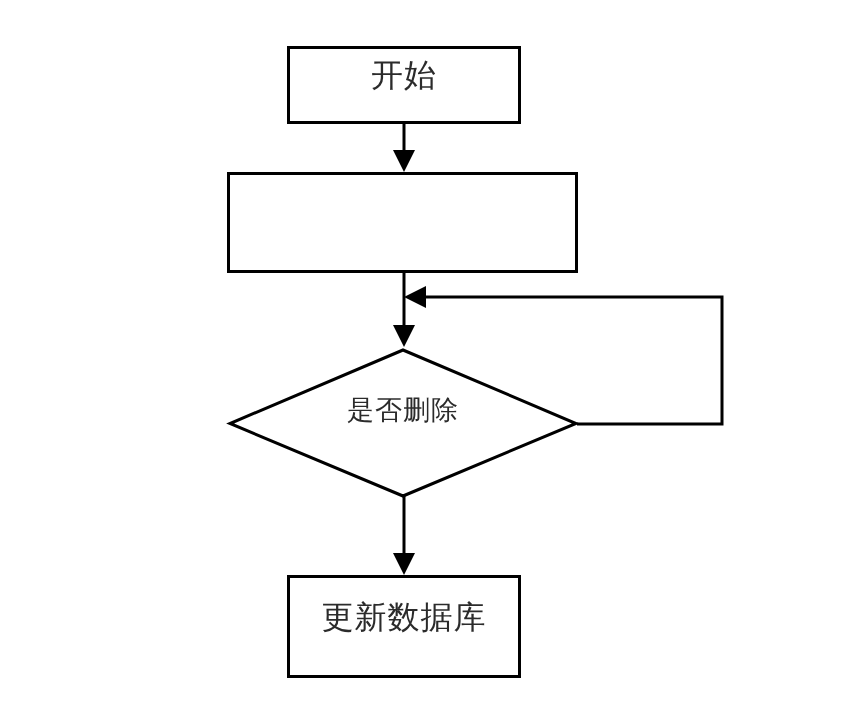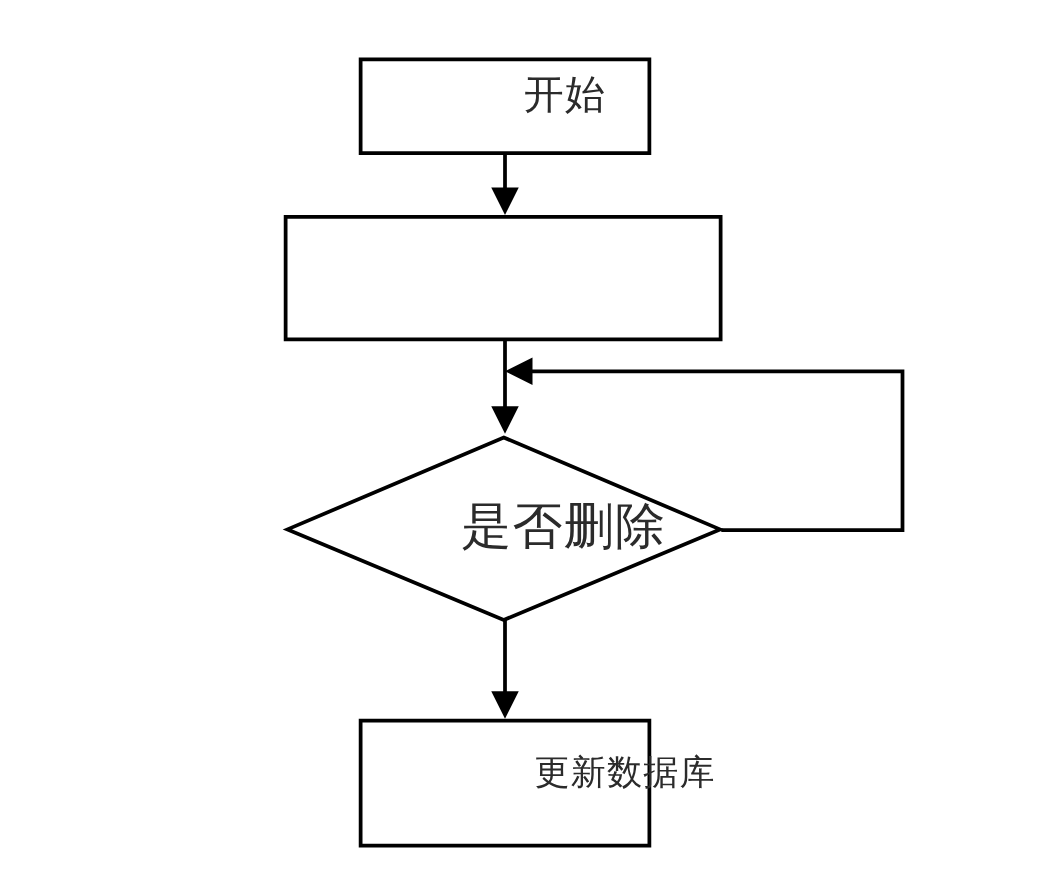--- a/index.html
+++ b/index.html
@@ -29,54 +29,52 @@
   .node-label {
     position: absolute;
     display: flex;
     align-items: center;
     justify-content: center;
     color: #2b2b2b;
     font-family: "DejaVu Serif", "Liberation Serif", serif;
     white-space: nowrap;
     letter-spacing: 1px;
     pointer-events: none;
-    padding-left: 48px;
   }
   
   #label-start {
     left: 287px;
     top: 56px;
     width: 234px;
     height: 40px;
     font-size: 32px;
   }
   
   #label-select {
     left: 227px;
     top: 188px;
     width: 351px;
     height: 44px;
     font-size: 32px;
   }
   
   #label-decision {
     left: 228px;
-    top: 398px;
+    top: 388px;
     width: 350px;
     height: 44px;
-    font-size: 40px;
+    font-size: 27px;
   }
   
   #label-update {
     left: 287px;
     top: 596px;
     width: 234px;
     height: 44px;
-    font-size: 28px;
-    margin-left: 48px;
+    font-size: 32px;
   }
 </style>
 </head>
 <body>
 
 <div id="flowchart-canvas">
 
   <svg class="svg-layer" viewBox="0 0 844 710" xmlns="http://www.w3.org/2000/svg">
 
     <rect x="288.5" y="47.5" width="231" height="75" fill="#ffffff" stroke="#000000" stroke-width="3"></rect>

